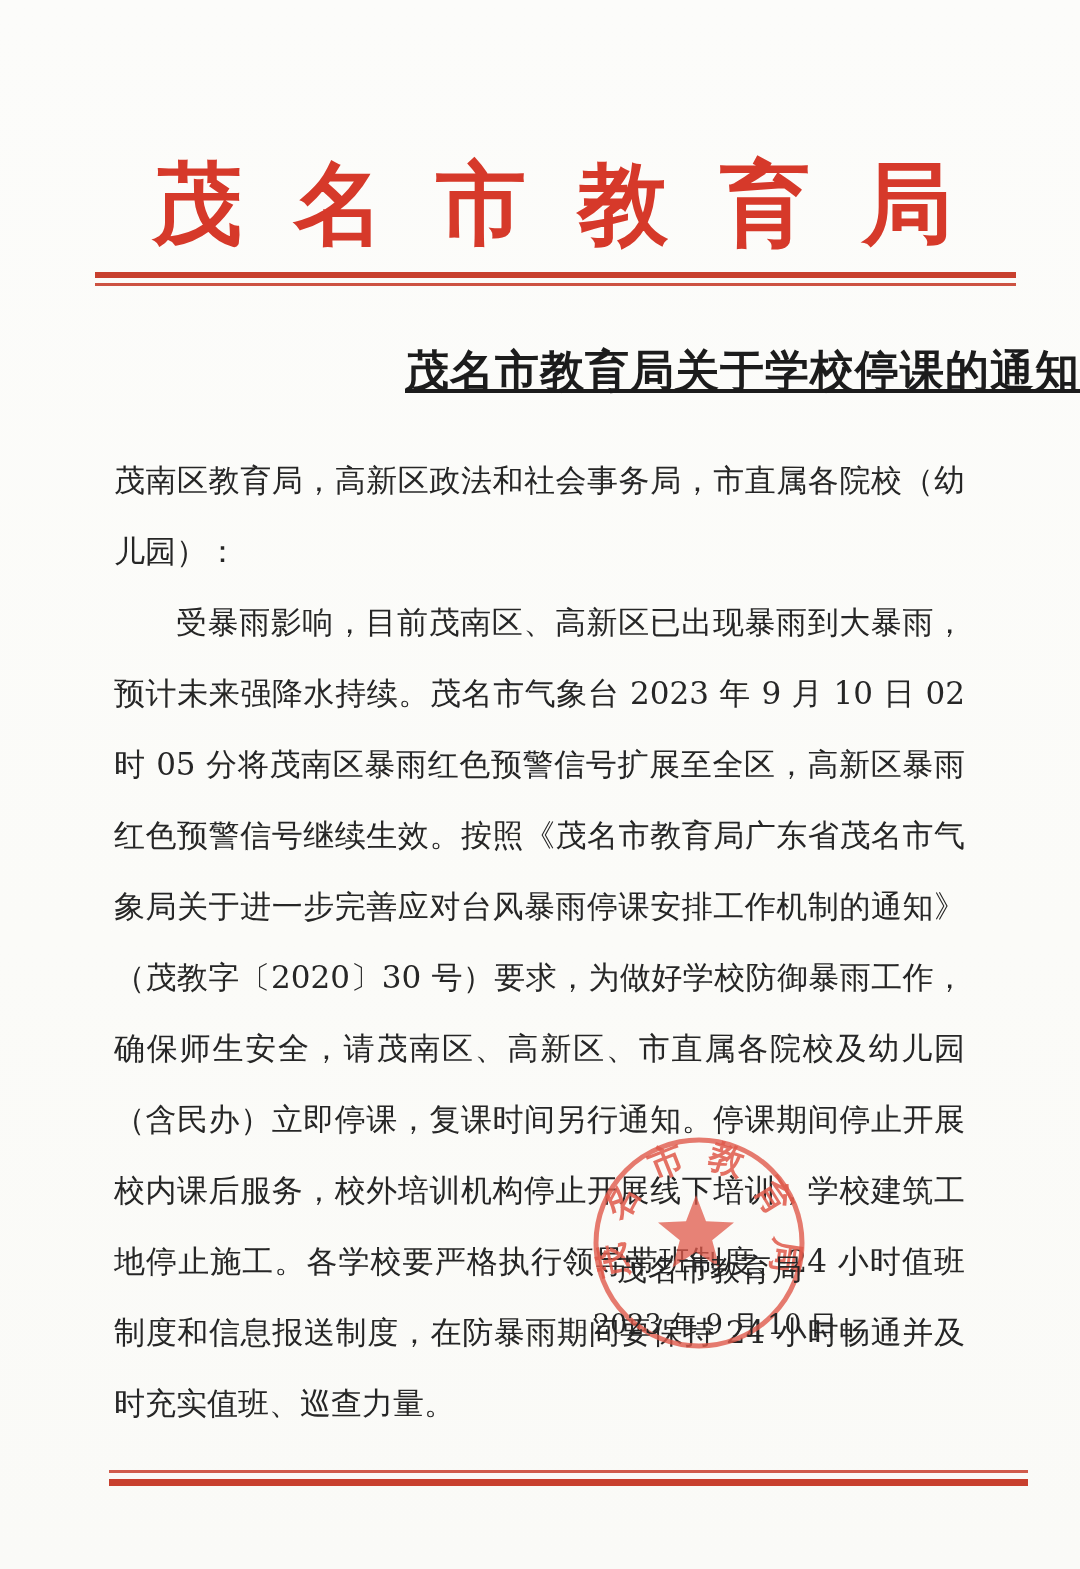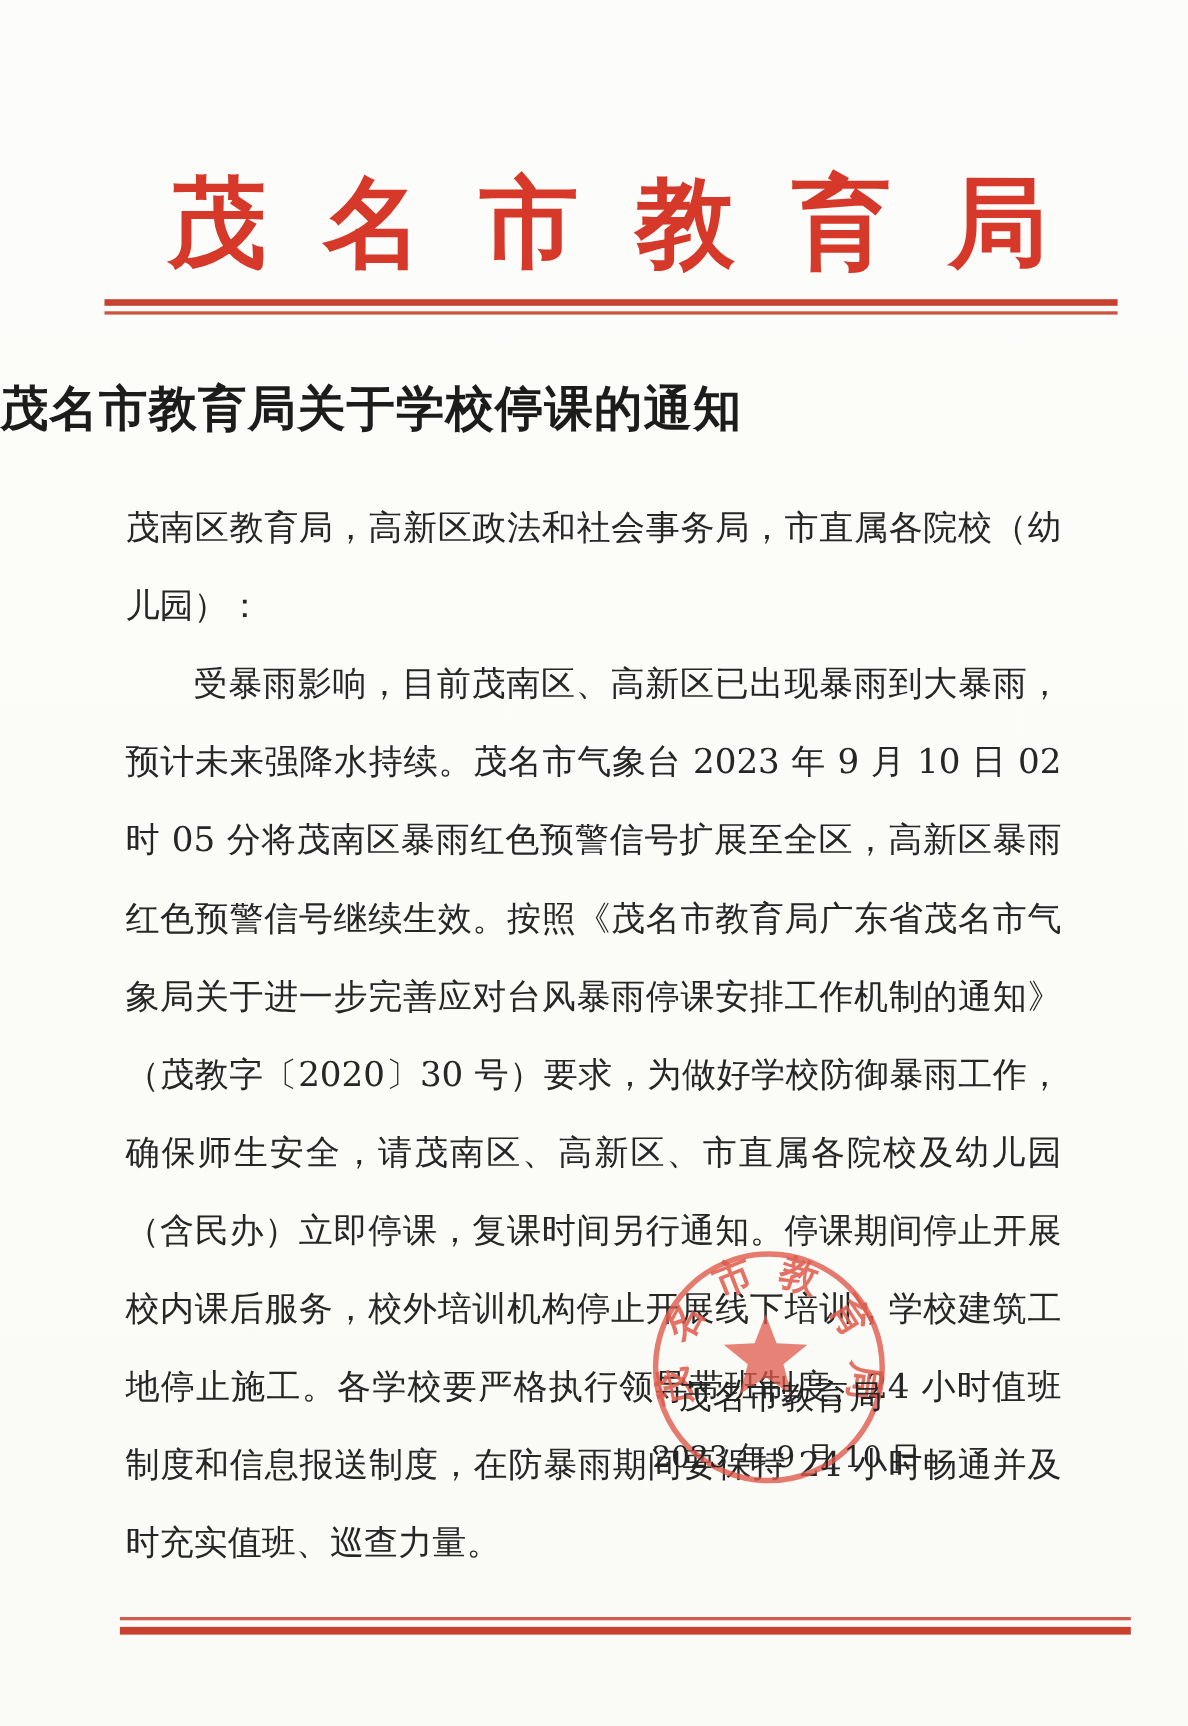--- a/index.html
+++ b/index.html
@@ -29,23 +29,24 @@
     font-family:"DejaVu Serif","Liberation Serif",serif;
   }
   
   .rule-top{position:absolute;left:95px;top:272px;width:921px;}
   .rule-top .thick{height:6px;background:var(--rule-red);}
   .rule-top .gap{height:5px;}
   .rule-top .thin{height:3px;background:var(--rule-red);opacity:.9;}
   
   .doc-title{
     position:absolute;left:0;top:342px;width:100%;
-    text-align:left;
+    text-align:right;
     font-size:44px;font-weight:700;letter-spacing:1px;
     color:#1c1c1c;
+    text-decoration:underline;
   }
   
   .body-text{
     position:absolute;left:114px;top:445px;width:851px;
     font-size:31px;line-height:71px;
     text-align:justify;text-justify:inter-ideograph;
     color:var(--text-black);
   }
   .body-text p{margin:0;}
   .body-text p.para-indent{text-indent:2em;}

